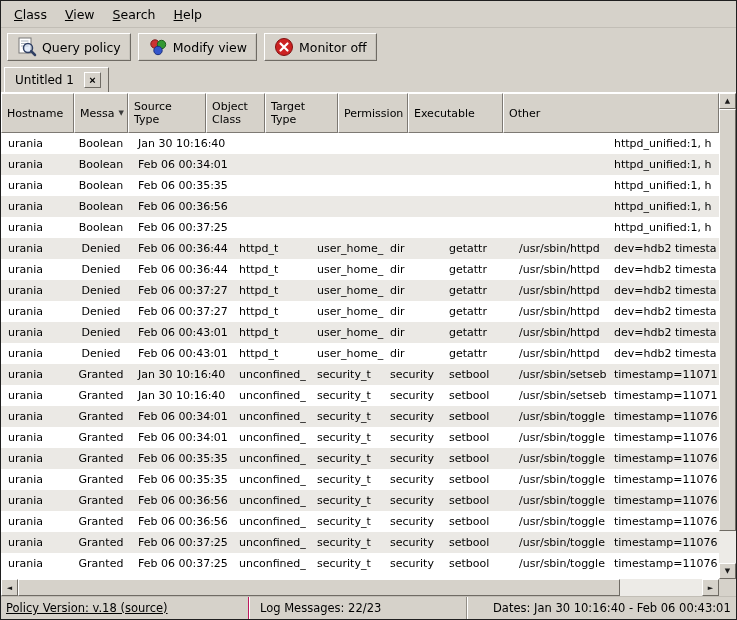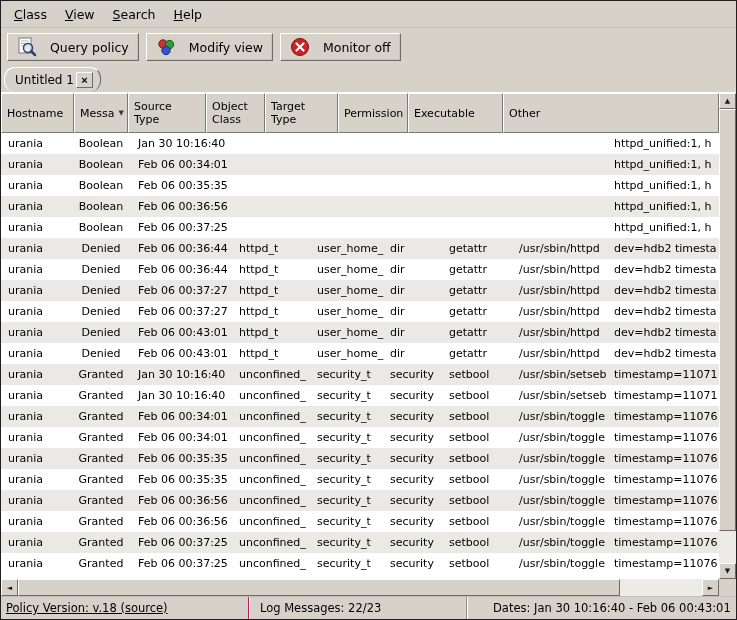--- a/index.html
+++ b/index.html
@@ -10,35 +10,35 @@
             background:var(--window-bg,#d6d2ca); display:flex; flex-direction:column; }
 
   
   .menubar { height:27px; flex:none; display:flex; align-items:center;
              padding-left:4px; border-bottom:1px solid #c2beb6; font-size:12.5px; }
   .menu-item { display:inline-block; padding:4px 9px; cursor:default; }
   .menu-item::first-letter { text-decoration:underline; }
 
   
   .toolbar { height:38px; flex:none; display:flex; align-items:center; padding:0 6px; }
-  .tbtn { height:28px; display:flex; align-items:center; gap:13px; padding:0 9px;
+  .tbtn { height:28px; display:flex; align-items:center; gap:5px; padding:0 9px;
           margin-right:7px; background:var(--window-bg,#d6d2ca);
           border-top:1px solid #fff; border-left:1px solid #fff;
           border-right:1px solid #6f6b64; border-bottom:1px solid #6f6b64;
           box-shadow: inset -1px -1px 0 rgba(0,0,0,0.07);
           font-family:"DejaVu Sans", sans-serif; font-size:12.5px; cursor:default; }
   .ticon { width:20px; height:20px; display:inline-flex; }
 
   
   .tabstrip { height:27px; flex:none; display:flex; align-items:flex-end;
               border-bottom:1px solid #fff; }
-  .tab { height:25px; margin-left:3px; display:flex; align-items:center; gap:2px;
+  .tab { height:25px; margin-left:3px; display:flex; align-items:center; gap:10px;
          padding:0 7px 0 10px; background:var(--window-bg,#d6d2ca);
          border-top:1px solid #fff; border-left:1px solid #fff;
-         border-right:1px solid #6f6b64; font-size:12px;border-radius:11px; }
+         border-right:1px solid #6f6b64; font-size:12px; }
   .tab-close { width:17px; height:16px; display:flex; align-items:center; justify-content:center;
                background:var(--window-bg,#d6d2ca);
                border-top:1px solid #fff; border-left:1px solid #fff;
                border-right:1px solid #6f6b64; border-bottom:1px solid #6f6b64;
                font-size:11px; font-weight:bold; line-height:1; cursor:default; }
 
   
   .content { flex:1; min-height:0; display:flex; }
   .tablearea { flex:1; min-width:0; display:flex; flex-direction:column; background:#fff; }
   .thead { height:40px; flex:none; display:flex; background:var(--window-bg,#d6d2ca); }

